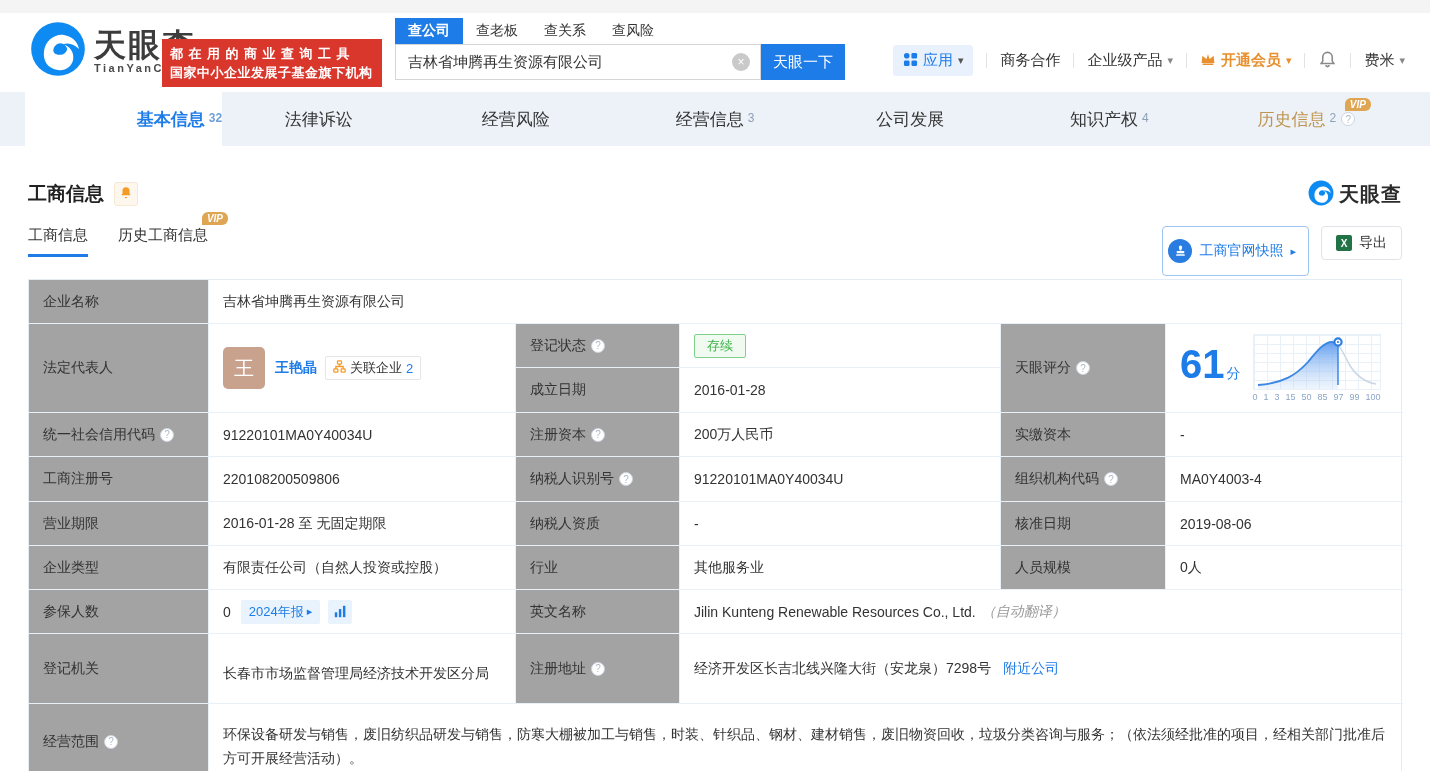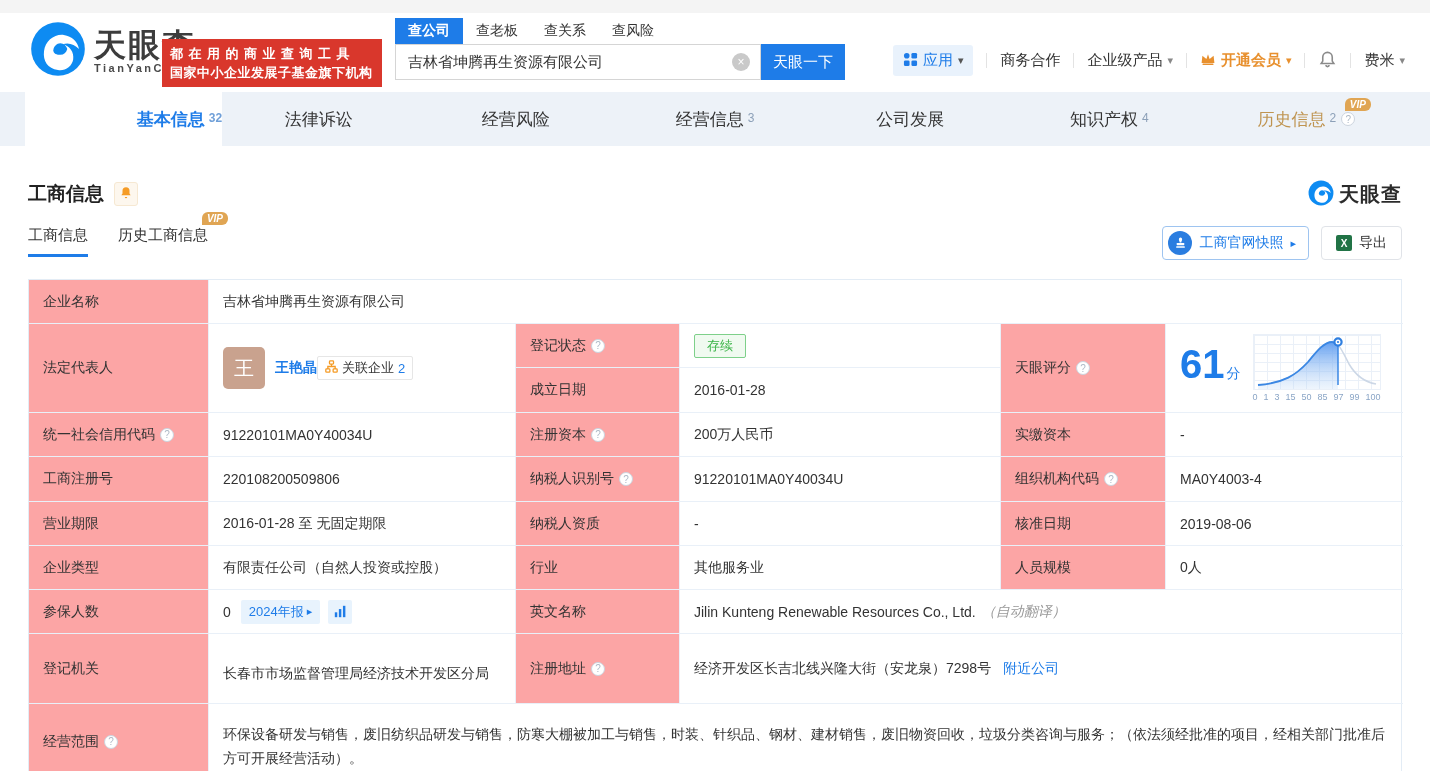--- a/index.html
+++ b/index.html
@@ -63,44 +63,44 @@
     display:flex; align-items:center; justify-content:center; cursor:pointer; }
   .mini-brand { display:flex; align-items:center; gap:5px; }
   .mini-brand .t { font-size:20px; font-weight:700; color:#2b2b2b; letter-spacing:1px; }
 
   .subtab-row { margin-top:18px; display:flex; justify-content:space-between; align-items:flex-start; height:40px; }
   .subtabs { display:flex; gap:30px; }
   .subtab { font-size:15px; color:#333; position:relative; padding-bottom:12px; cursor:pointer; }
   .subtab.active::after { content:""; position:absolute; left:0; right:0; bottom:0; height:3px; background:#1e7ce8; }
   .subtab .vipb { position:absolute; top:-14px; right:-20px; }
   .head-btns { display:flex; gap:12px; }
-  .btn-snap { display:flex; align-items:center; gap:7px; height:34px; border:1px solid #9ec4f0; border-radius:4px;
+  .btn-snap { display:flex; align-items:center; gap:7px; height:50px; border:1px solid #9ec4f0; border-radius:4px;
     background:#fff; color:#1e7ce8; font-size:14px; padding:0 12px 0 5px; cursor:pointer; font-family:inherit; }
   .snap-ic { width:24px; height:24px; border-radius:50%; background:#2a7de0; display:flex; align-items:center; justify-content:center; }
   .arrow { font-size:11px; }
   .btn-exp { display:flex; align-items:center; gap:7px; height:34px; border:1px solid #e0e3e8; border-radius:4px;
     background:#fff; color:#333; font-size:14px; padding:0 14px; cursor:pointer; font-family:inherit; }
   .xls { width:16px; height:16px; background:#217346; border-radius:2px; color:#fff; font-size:10px; font-weight:700;
     display:flex; align-items:center; justify-content:center; }
 
   
   .gtable { margin-top:13px; width:1374px; display:grid;
     grid-template-columns:180px 307px 164px 321px 165px 237px;
     grid-template-rows:44px 44px 45px 44px 45px 44px 44px 44px 70px 76px;
     border:1px solid #e3ecf5; }
   .cell { border-right:1px solid #e9f0f8; border-bottom:1px solid #e9f0f8; display:flex; align-items:center;
     padding:0 14px; font-size:14px; color:#333; }
   .cell.nr { border-right:none; }
-  .lab { background:#fca5a5; }
+  .lab { background:#a3a3a3; }
   .wrap { flex-wrap:wrap; line-height:24px; padding-top:8px; align-content:center; }
   .link { color:#1e7ce8; cursor:pointer; text-decoration:none; }
   .muted { color:#999; margin-left:6px;font-style:italic; }
   .avatar { width:42px; height:42px; border-radius:5px; background:#c9a28e; color:#fff; font-size:20px;
     display:flex; align-items:center; justify-content:center; margin-right:10px; flex:none; }
-  .rep-name { color:#1e7ce8; font-weight:700; cursor:pointer; }
+  .rep-name { color:#1e7ce8; font-weight:700; margin-right:8px; cursor:pointer; }
   .rel-badge { display:inline-flex; align-items:center; gap:4px; border:1px solid #e6e6e6; border-radius:2px;
     padding:2px 7px; font-size:13px; cursor:pointer; }
   .rel-badge .num { color:#1e7ce8; }
   .status-badge { background:#f0faf0; border:1px solid #7ed08a; color:#3db54a; font-size:13px;
     padding:2px 12px; border-radius:2px; }
   .rep-badge { background:#e8f3fd; color:#1e7ce8; font-size:13px; padding:3px 8px; border-radius:2px;
     margin-left:10px; cursor:pointer; display:inline-flex; align-items:center; gap:3px; }
   .trend-box { width:24px; height:24px; background:#e8f3fd; border-radius:2px; margin-left:8px;
     display:flex; align-items:center; justify-content:center; cursor:pointer; }
 

